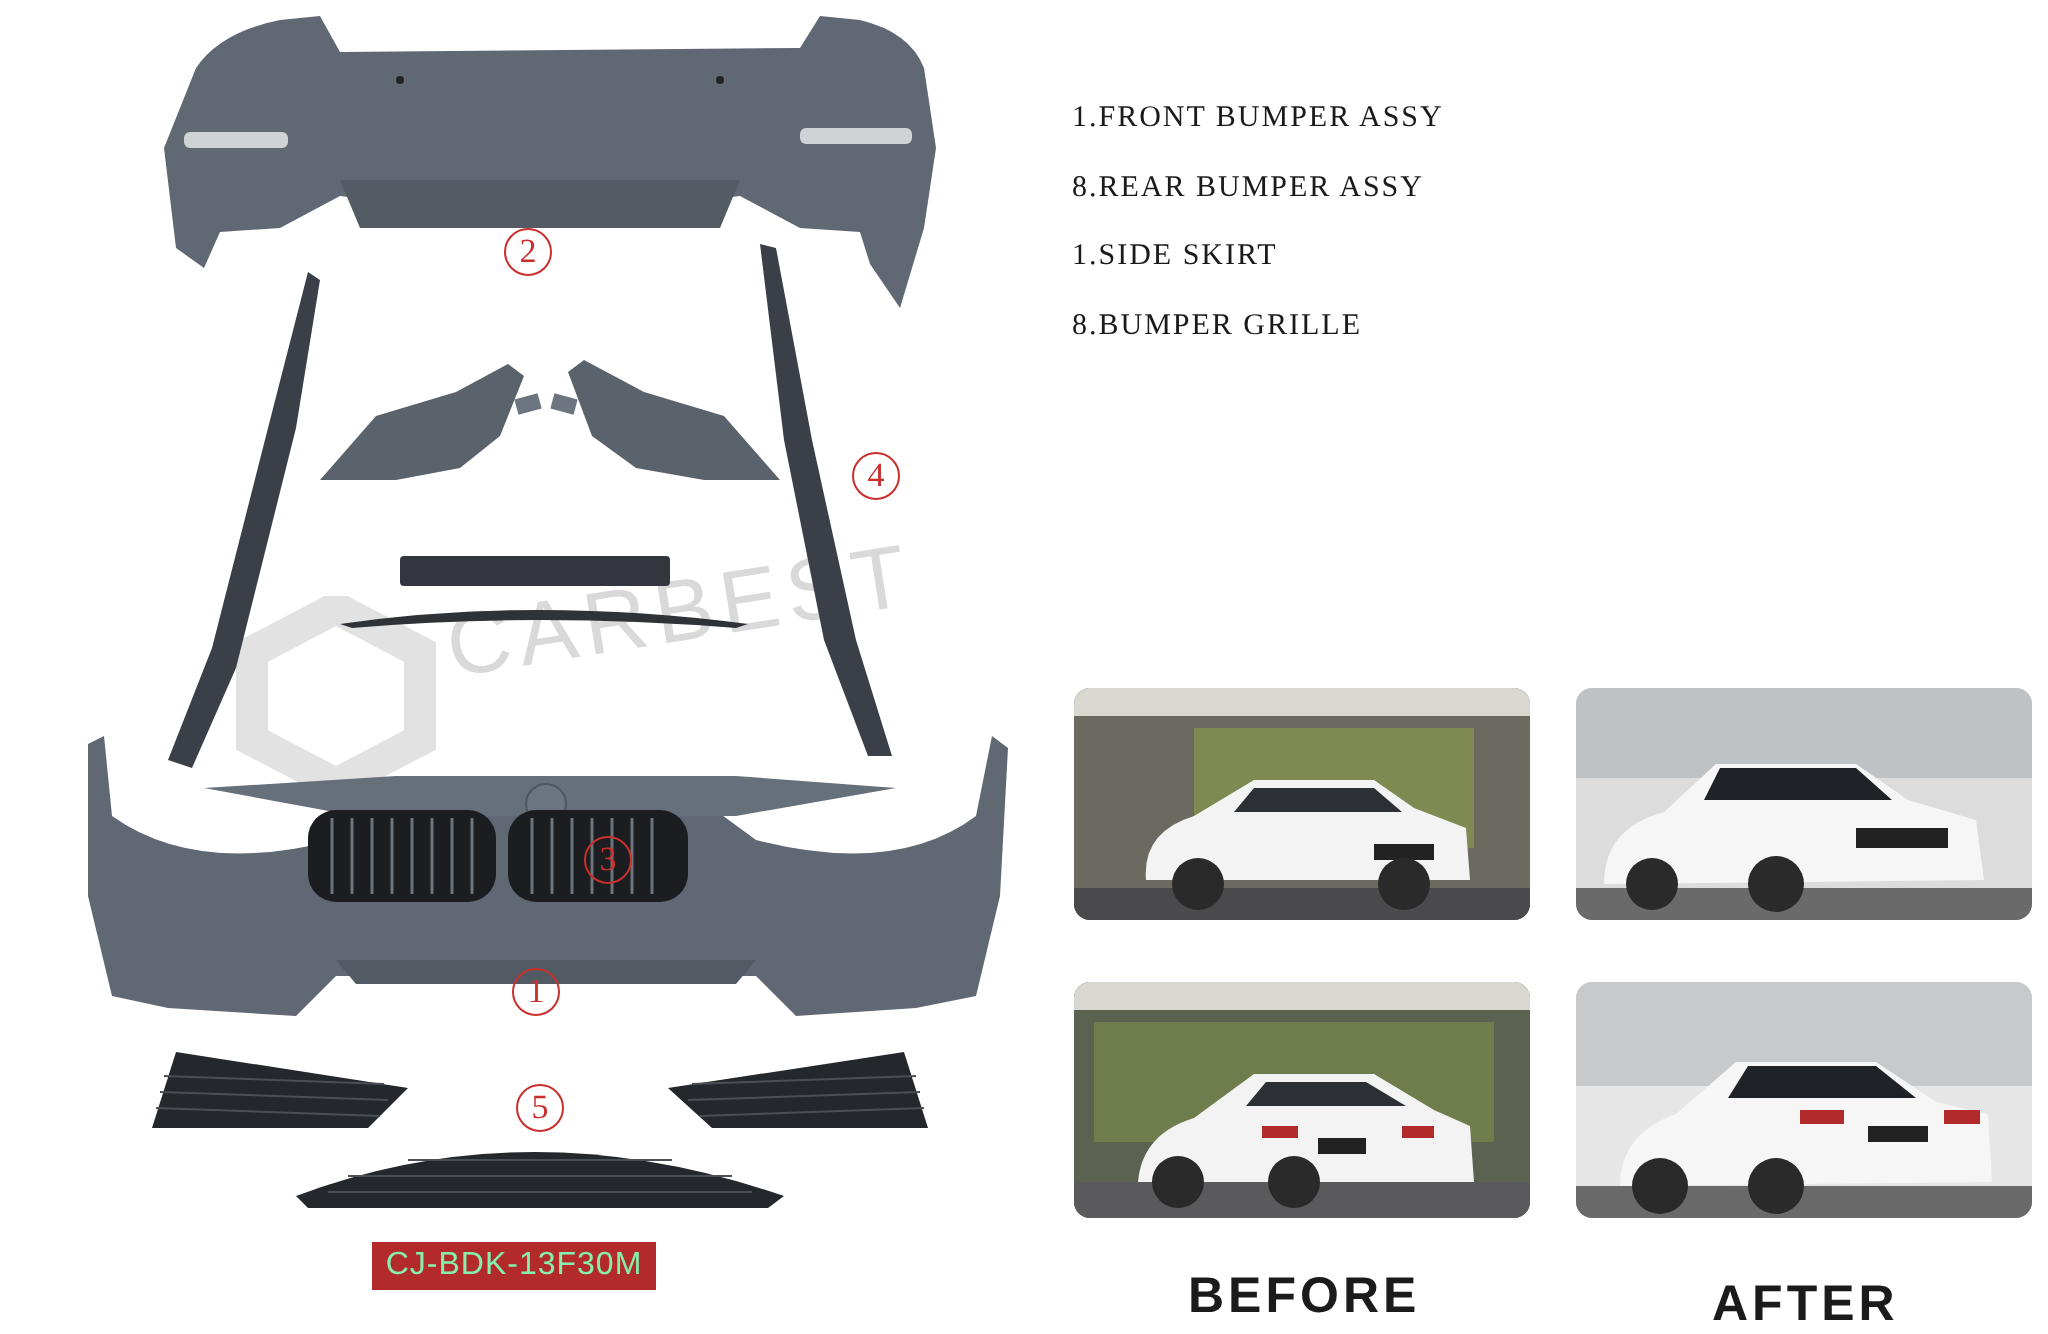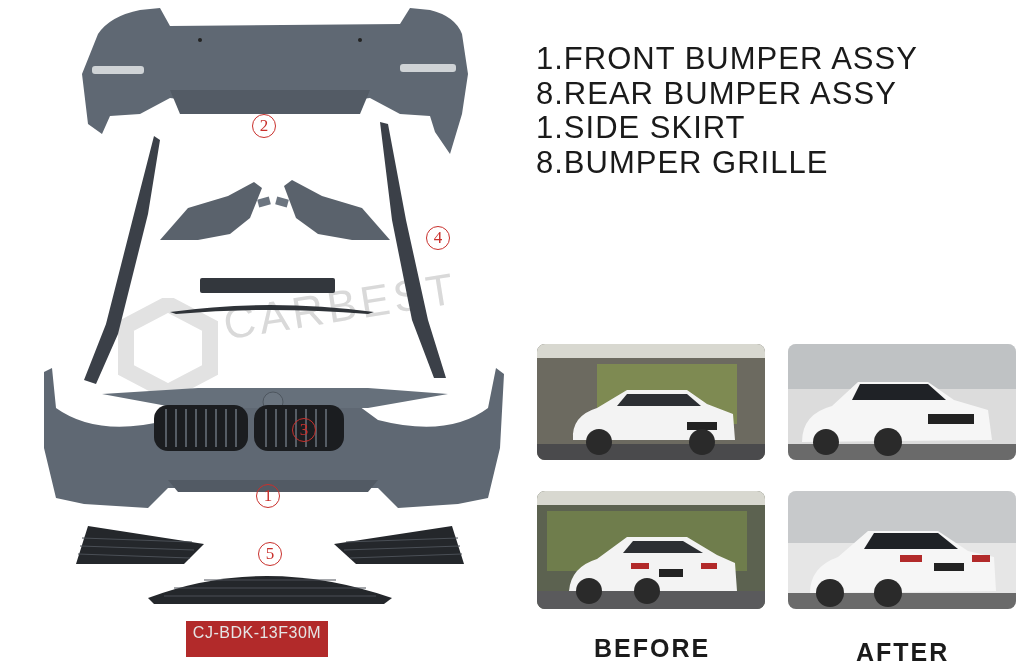--- a/index.html
+++ b/index.html
@@ -1,20 +1,20 @@
 <!DOCTYPE html>
 <html><head>
 <meta charset="utf-8">
 <style>
   html,body{margin:0;padding:0;background:#ffffff;}
   body{width:1024px;height:667px;position:relative;overflow:hidden;font-family:"Liberation Sans",sans-serif;}
   .abs{position:absolute;}
   .parts-list{left:536px;top:42px;}
-  .parts-list .item{font-family:Liberation Sans, sans-serif;font-size:31px;color:#1a1a1a;letter-spacing:1px;height:34.5px;line-height:34.5px;white-space:nowrap;}
-  .badge{left:186px;top:621px;width:142px;height:36px;background:#b22a2a;color:#e5e5e5;font-size:16px;line-height:24px;text-align:center;letter-spacing:0.5px;}
+  .parts-list .item{font-family:Liberation Serif, serif;font-size:15px;color:#1a1a1a;letter-spacing:1px;height:34.5px;line-height:34.5px;white-space:nowrap;}
+  .badge{left:186px;top:621px;width:142px;height:24px;background:#b22a2a;color:#86efac;font-size:16px;line-height:24px;text-align:center;letter-spacing:0.5px;}
   .cap{font-weight:bold;font-size:25px;letter-spacing:2px;color:#1b1b1b;}
   .photo{border-radius:8px;overflow:hidden;}
   .callout{width:22px;height:22px;border:1.3px solid #c9302c;border-radius:50%;color:#c9302c;font-size:17px;line-height:22px;text-align:center;font-family:"Liberation Serif",serif;}
   .watermark{left:220px;top:300px;font-size:44px;color:#d9d9d9;letter-spacing:4px;transform:rotate(-9deg);transform-origin:left top;}
 </style>
 </head>
 <body>
 
 <div class="abs" style="left:118px;top:298px;">
   <svg width="100" height="100" viewBox="0 0 100 100">

